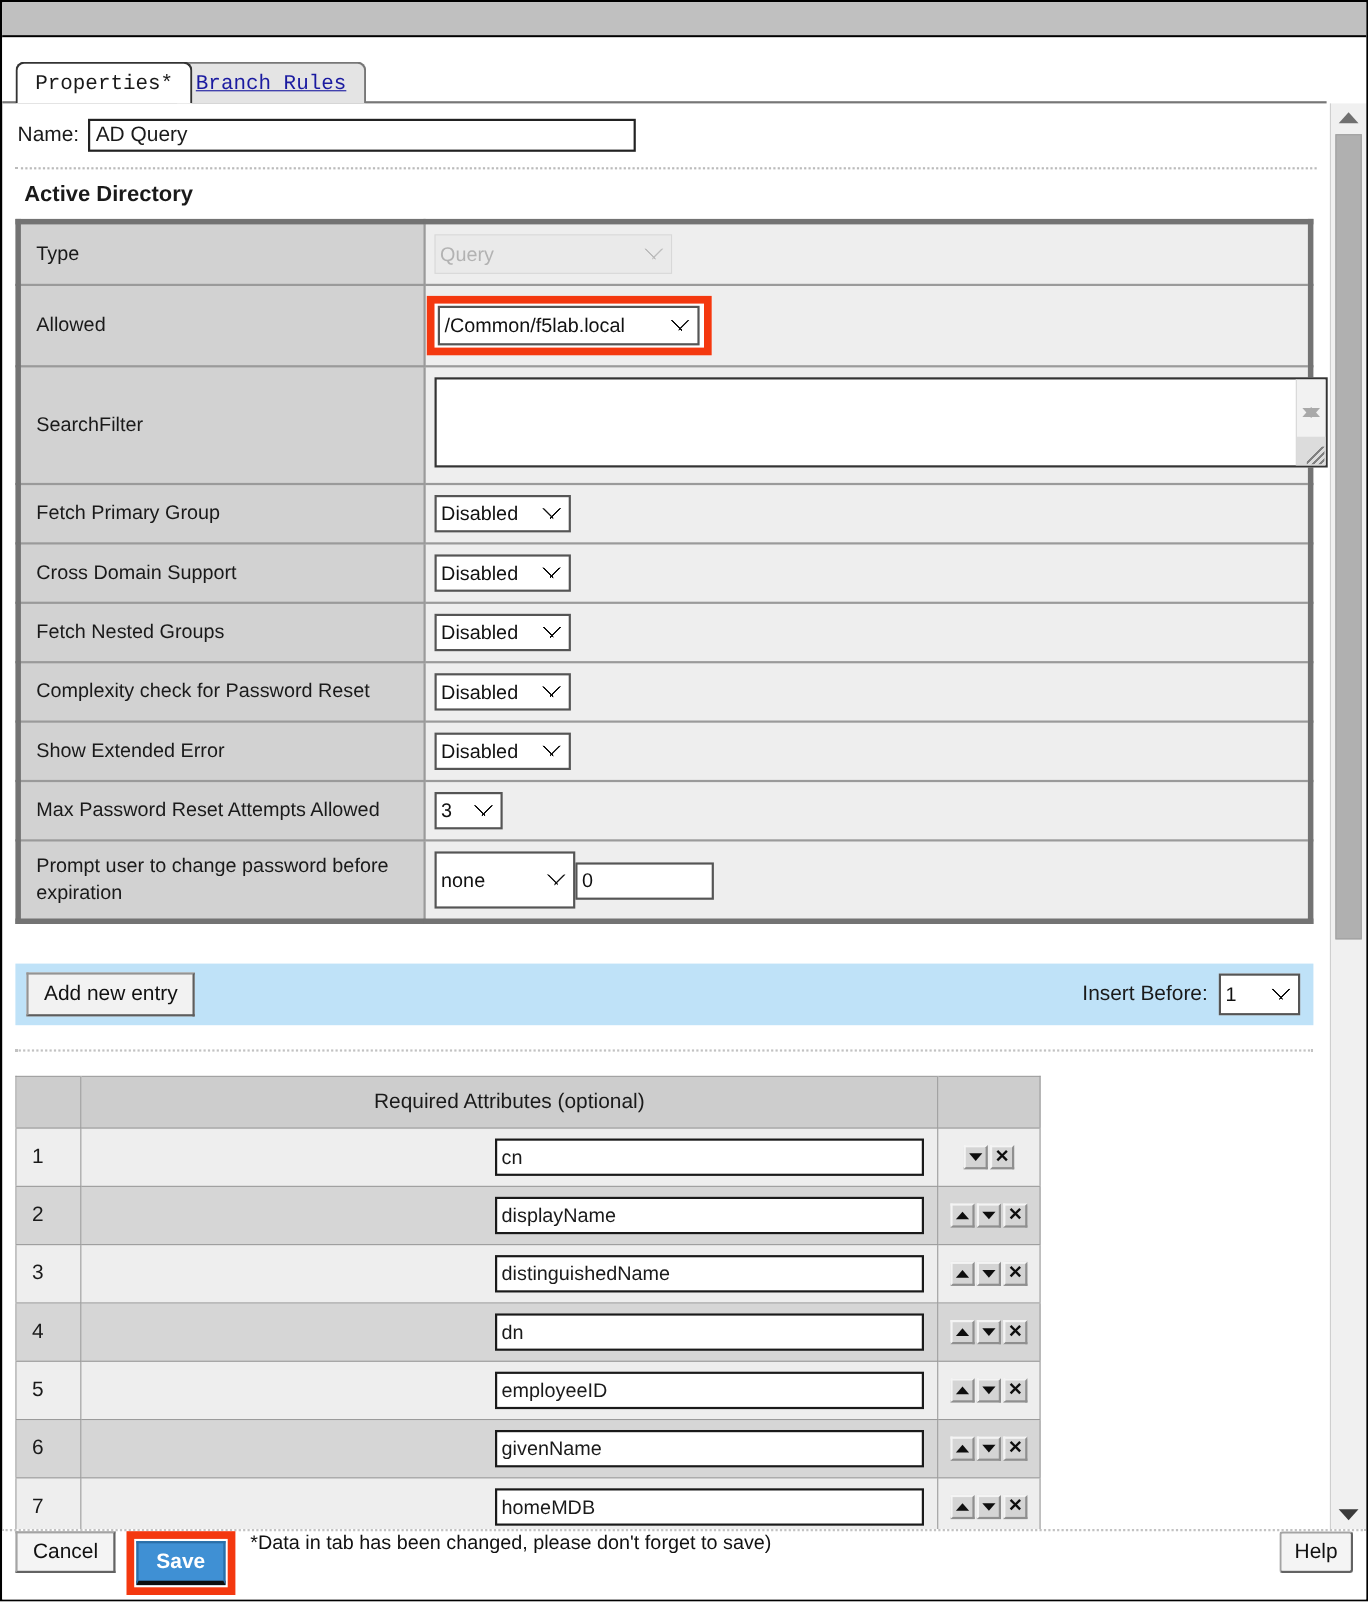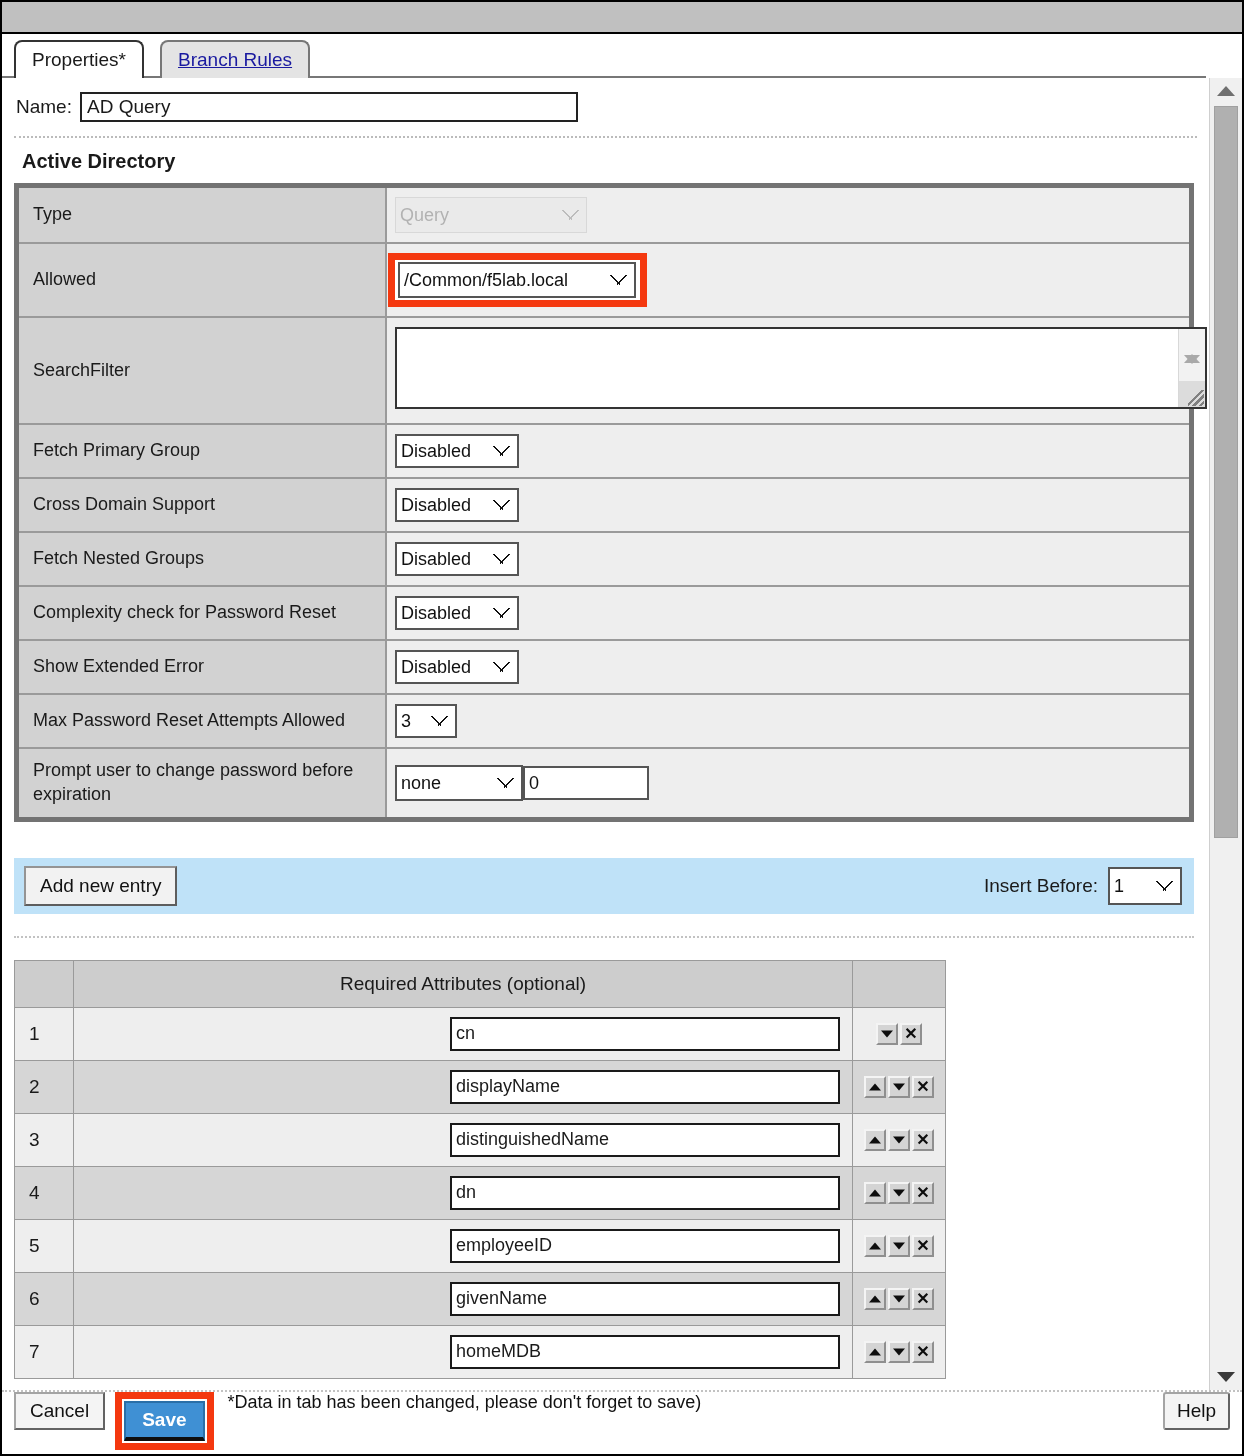--- a/index.html
+++ b/index.html
@@ -24,25 +24,26 @@
   }
   .titlebar {
     height: 30px;
     background: #c0c0c0;
     border-bottom: 2px solid #000;
     flex: 0 0 auto;
   }
   
   .tabstrip {
     flex: 0 0 auto;
-    height: 44px;
+    height: 60px;
     position: relative;
     background: #fff;
     padding-left: 12px;
     box-sizing: border-box;
+    font-family: Liberation Mono, monospace;
   }
   .tab {
     position: absolute;
     bottom: 0;
     height: 38px;
     line-height: 36px;
     padding: 0 16px;
     border: 2px solid #555;
     border-bottom: none;
     border-radius: 8px 8px 0 0;
@@ -194,25 +195,25 @@
     background-repeat: no-repeat;
   }
   select.disabled {
     color: #9a9a9a;
     background-color: #e9e9e9;
     border: 1px solid #cfcfcf;
     background-image:
       linear-gradient(45deg, transparent 49%, #a8a8a8 50%, #a8a8a8 58%, transparent 59%),
       linear-gradient(-45deg, transparent 49%, #a8a8a8 50%, #a8a8a8 58%, transparent 59%);
   }
-  .sel-type { width: 192px; height: 36px; font-size: 19px; }
+  .sel-type { width: 216px; height: 36px; font-size: 19px; }
   .sel-server { width: 238px; height: 36px; }
   .sel-disabled-w { width: 124px; height: 34px; }
   .sel-num { width: 62px; height: 34px; }
-  .sel-none { width: 128px; height: 36px; }
+  .sel-none { width: 128px; height: 52px; }
   .in-zero { width: 126px; height: 34px; font-size: 18px; border: 2px solid #222; }
   
   .redbox {
     display: inline-block;
     border: 7px solid #f4380f;
     background: #fff;
     padding: 2px 4px 2px 3px;
     line-height: 0;
     margin-left: -7px;
   }

